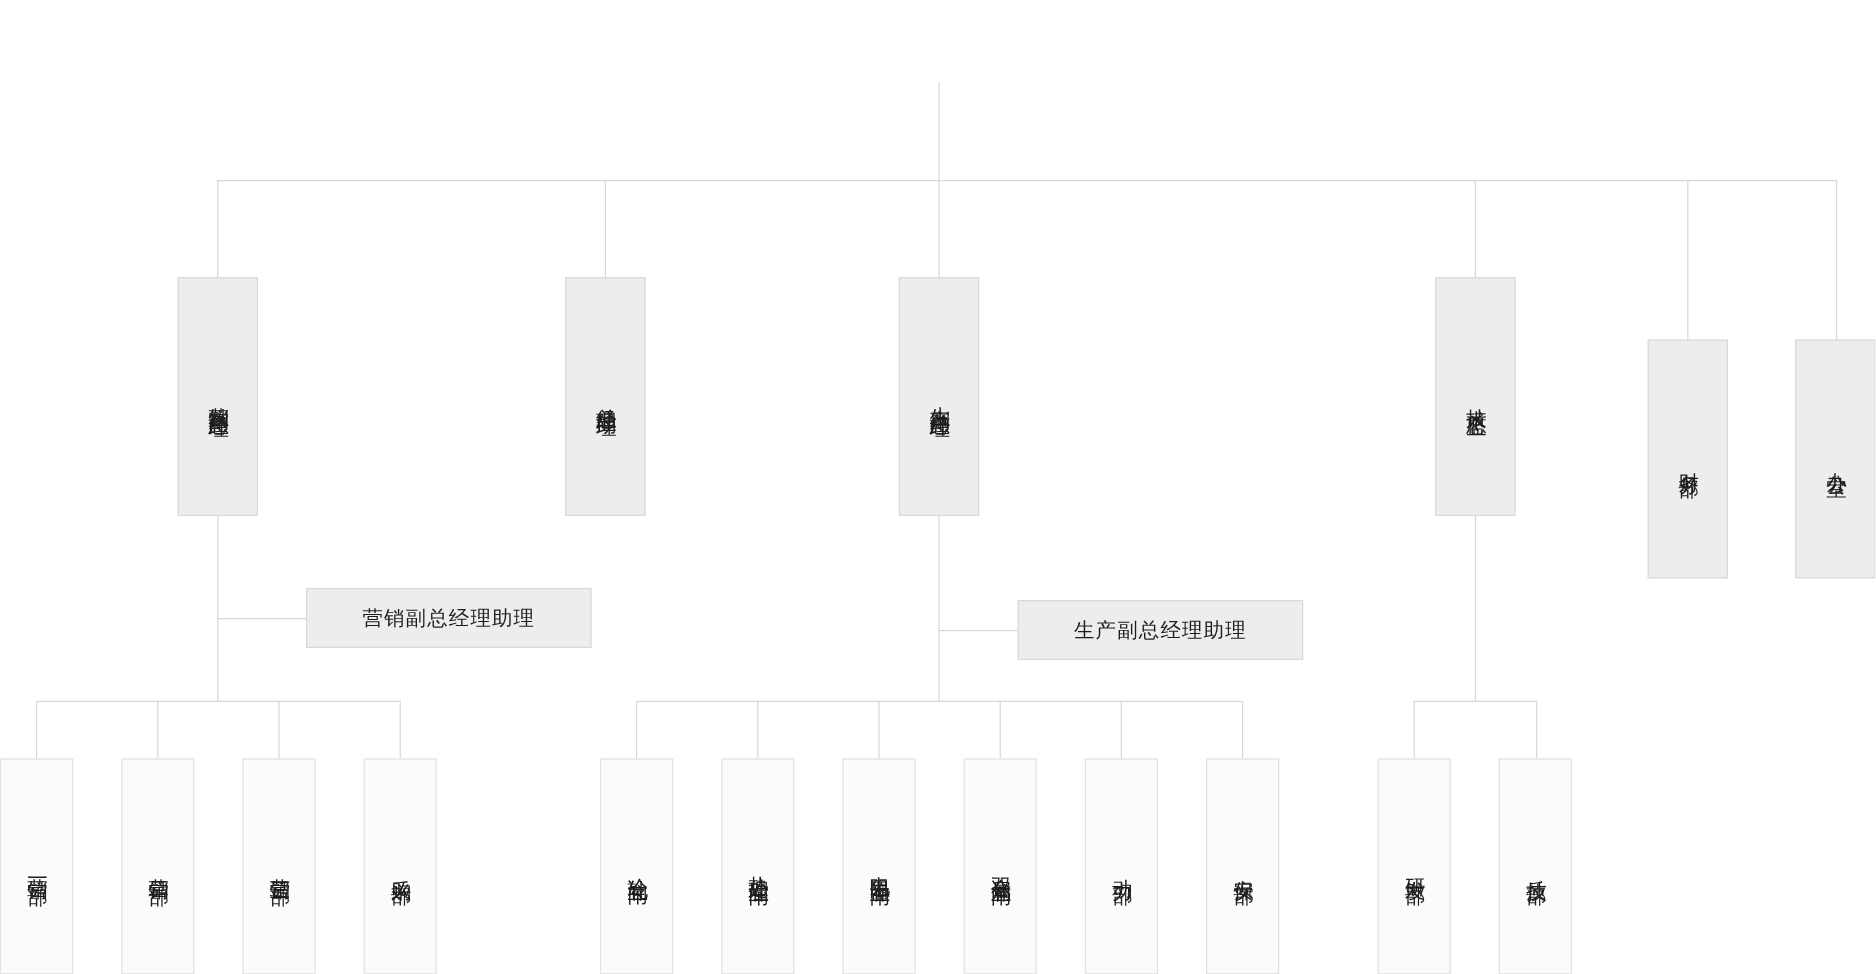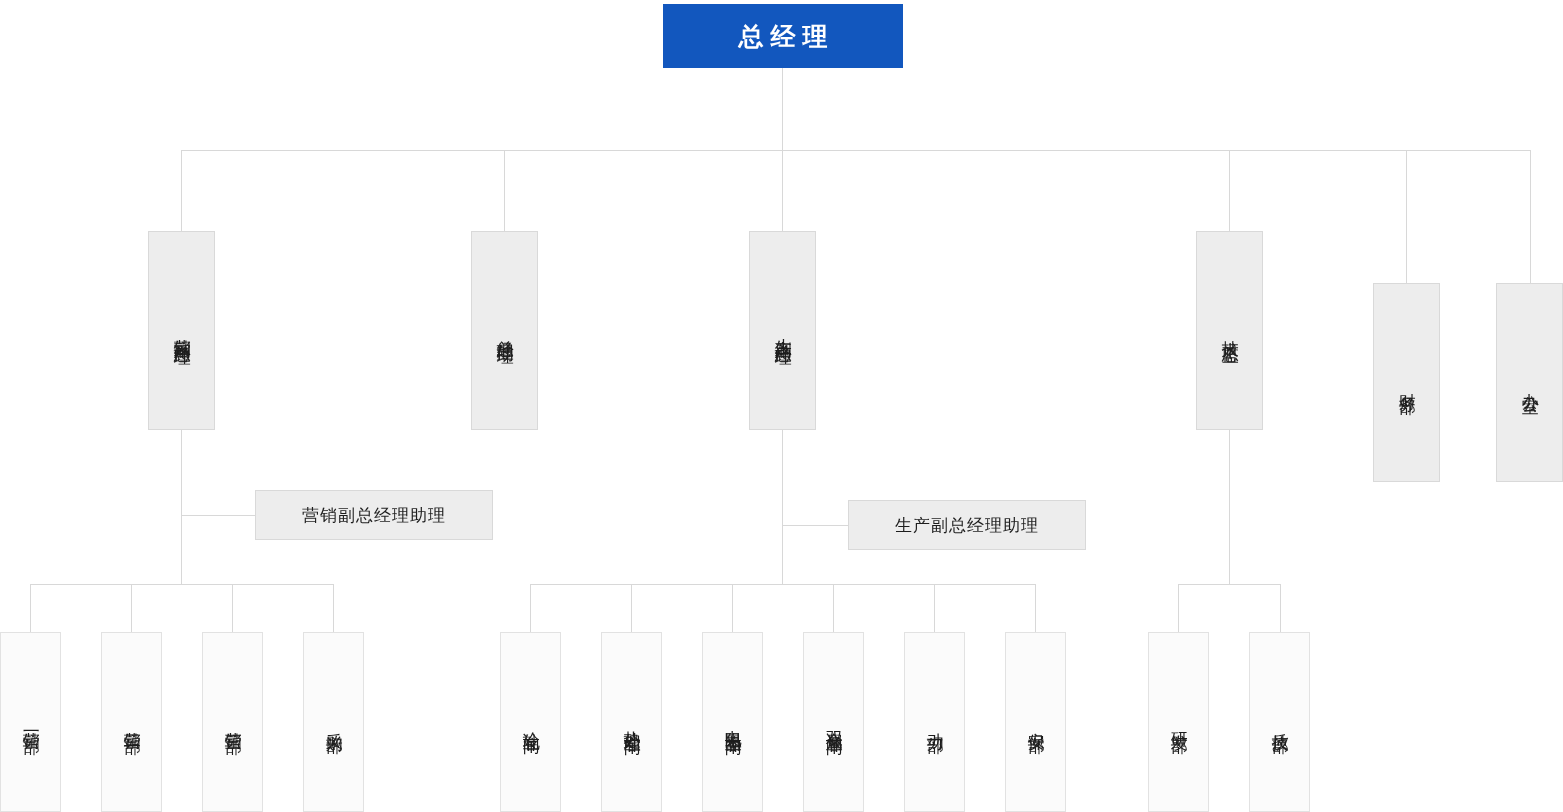--- a/index.html
+++ b/index.html
@@ -106,23 +106,20 @@
   <div class="line v" style="left:732px;  top:584px; height:48px;"></div>
   <div class="line v" style="left:833px;  top:584px; height:48px;"></div>
   <div class="line v" style="left:934px;  top:584px; height:48px;"></div>
   <div class="line v" style="left:1035px; top:584px; height:48px;"></div>
 
   <div class="line v" style="left:1229px; top:430px; height:155px;"></div>
   <div class="line h" style="left:1178px; top:584px; width:103px;"></div>
   <div class="line v" style="left:1178px; top:584px; height:48px;"></div>
   <div class="line v" style="left:1280px; top:584px; height:48px;"></div>
 
-  <div class="node root" style="left:663px; top:4px; width:240px; height:64px;">
-    <span>总经理</span>
-  </div>
 
   <div class="node grey" style="left:148px; top:231px; width:67px; height:199px;">
     <span class="vtext">营销副总经理</span>
   </div>
 
   <div class="node grey" style="left:471px; top:231px; width:67px; height:199px;">
     <span class="vtext">总经理助理</span>
   </div>
 
   <div class="node grey" style="left:749px; top:231px; width:67px; height:199px;">

